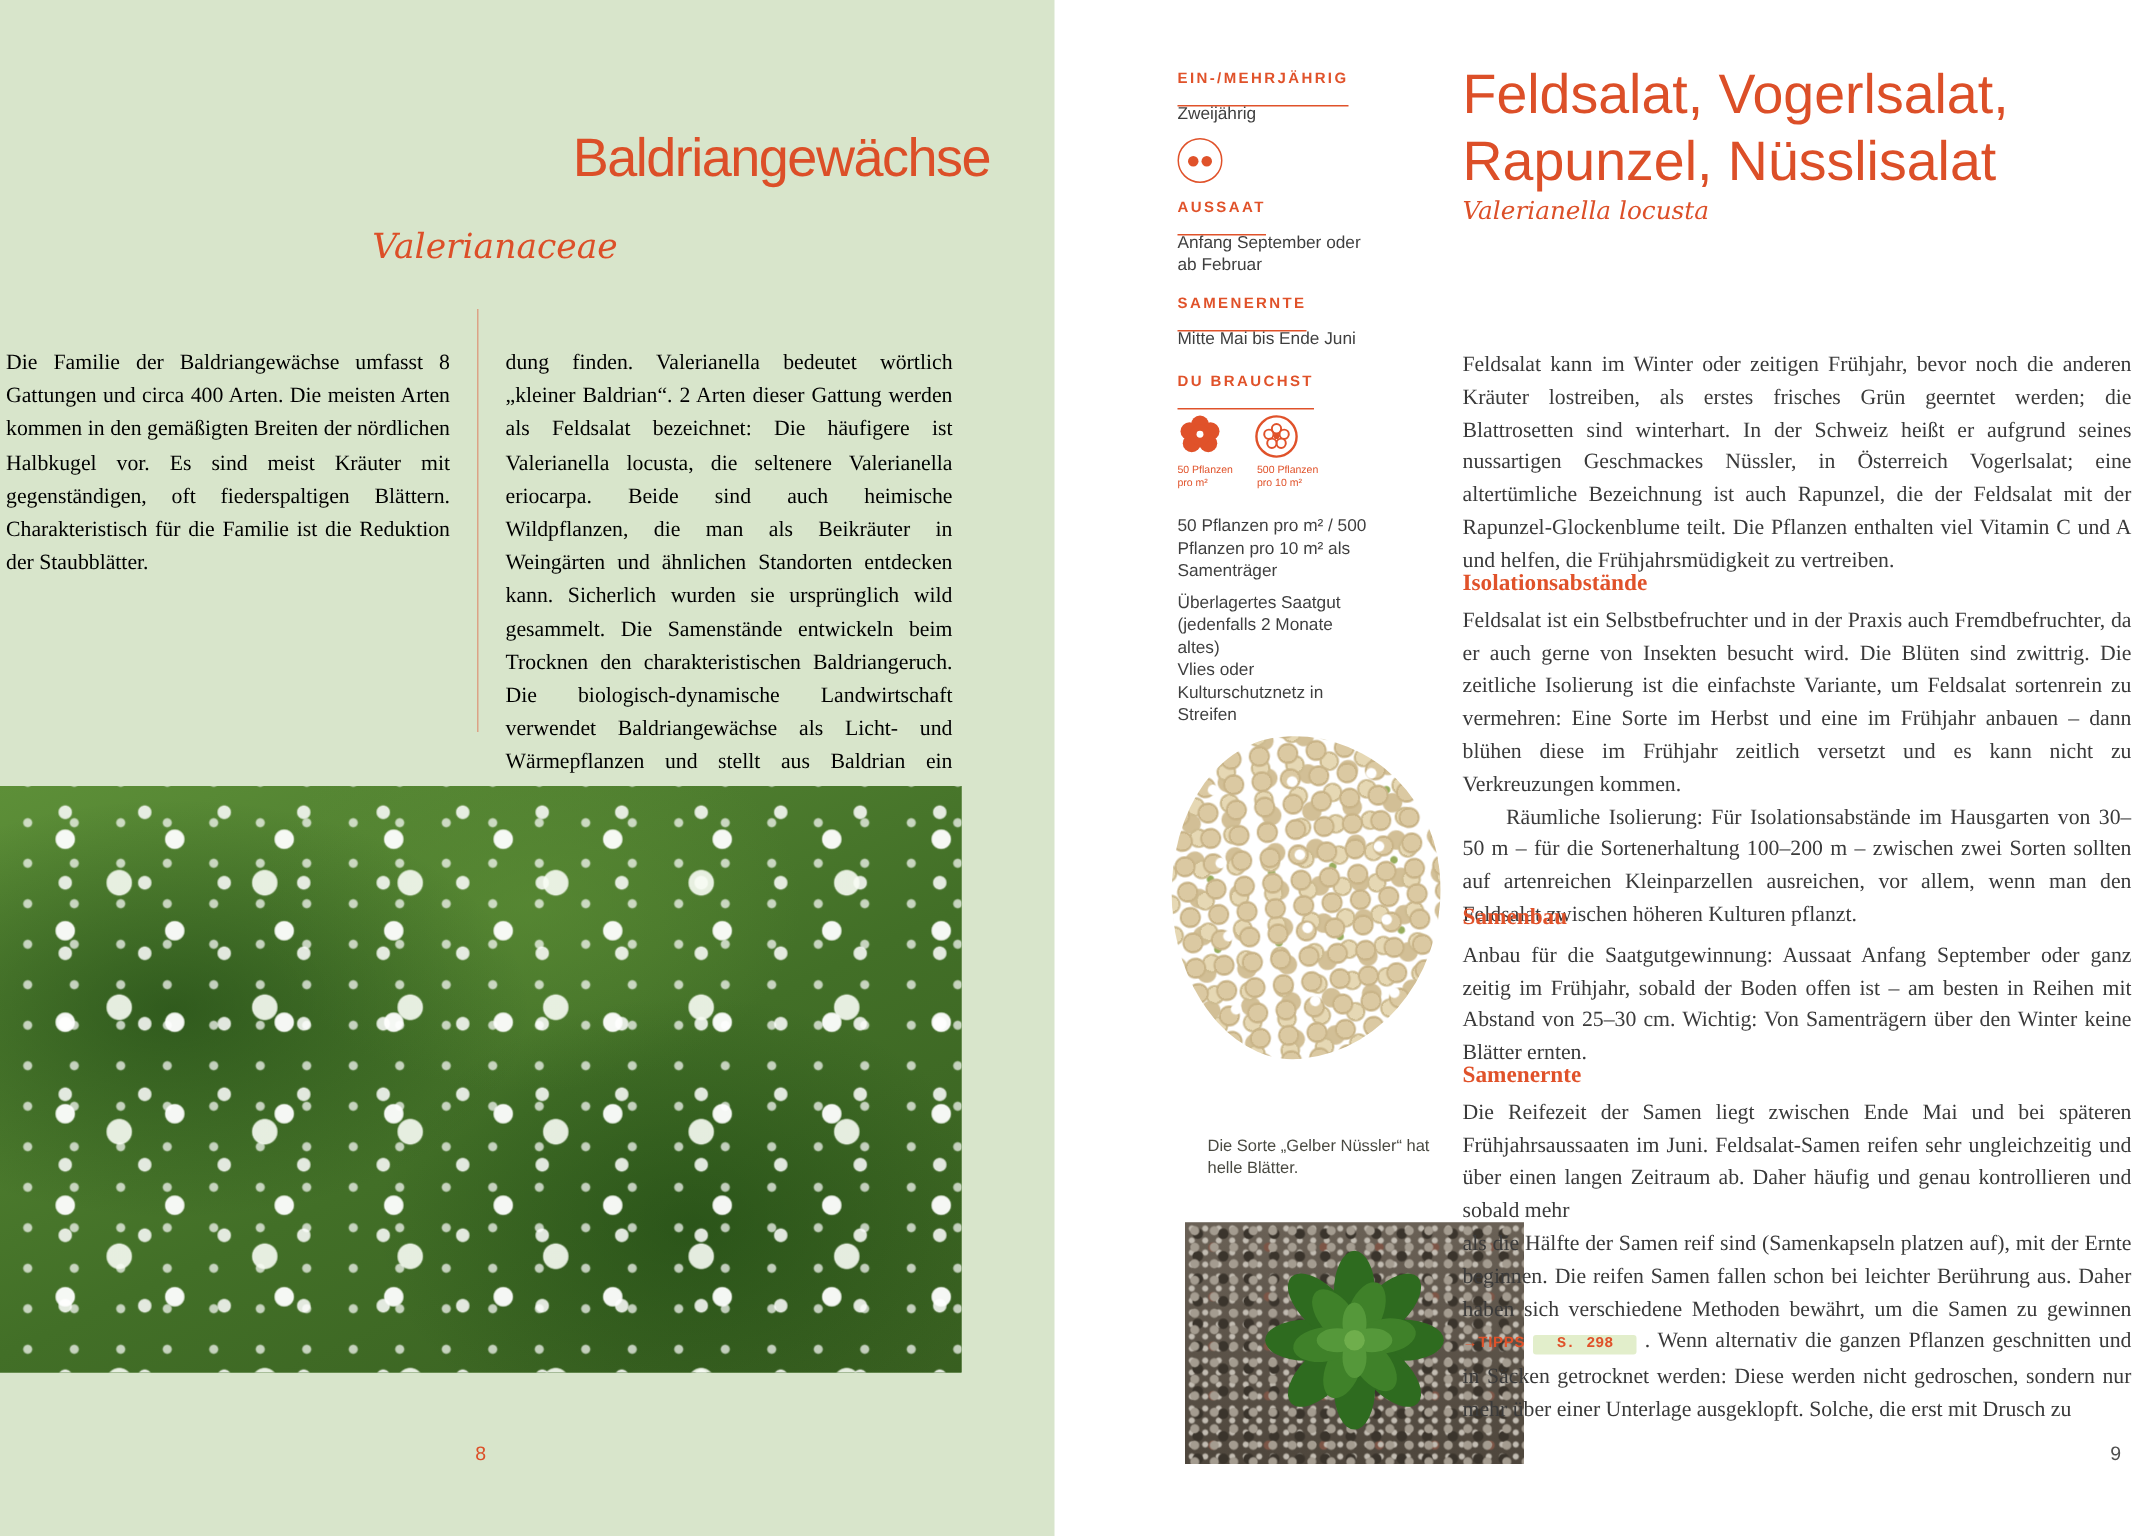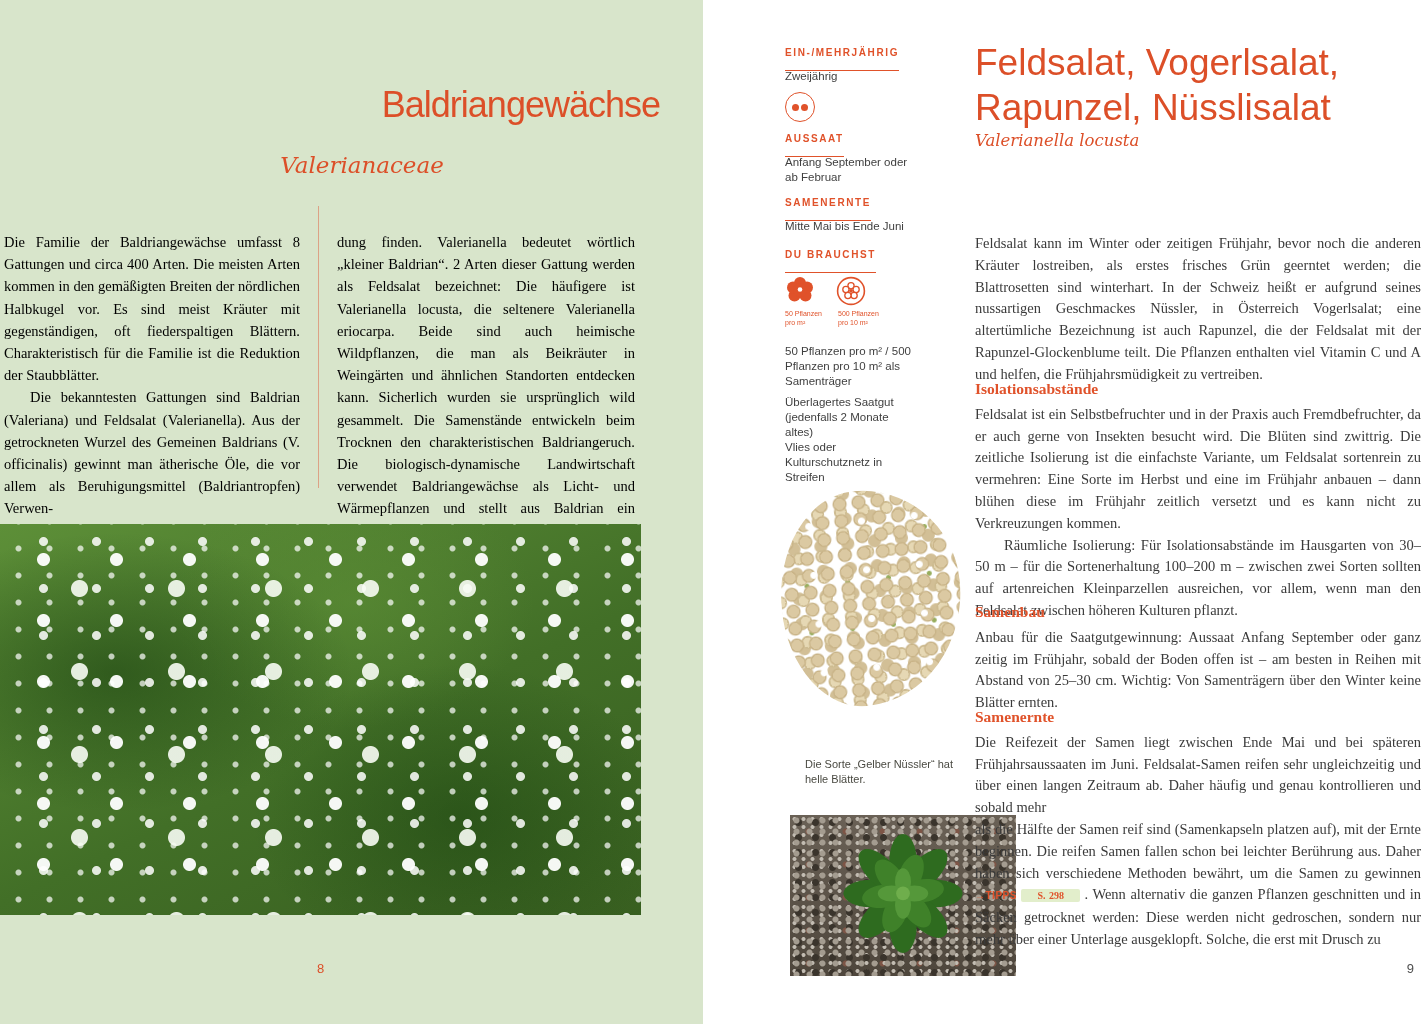--- a/index.html
+++ b/index.html
@@ -5,21 +5,21 @@
   html,body{margin:0;padding:0;}
   body{
     width:1421px;height:1024px;position:relative;overflow:hidden;
     background:#ffffff;font-family:"Liberation Sans",sans-serif;
   }
   
   .page-left{position:absolute;left:0;top:0;width:703px;height:1024px;background:#d8e5cb;}
   .bg-title{position:absolute;left:0;top:84px;width:660px;text-align:right;
     font-size:36px;letter-spacing:-1px;color:#dc4f28;font-weight:400;}
   .bg-subtitle{position:absolute;left:0;top:152px;width:660px;text-align:center;
-    font-family:"DejaVu Serif",serif;font-style:italic;font-size:23px;color:#dc4f28;margin-left:32px;}
+    font-family:"DejaVu Serif",serif;font-style:italic;font-size:23px;color:#dc4f28;}
   .lcol{position:absolute;top:231px;font-family:"Liberation Serif",serif;font-size:14.5px;
     line-height:22.2px;color:#000000;text-align:justify;}
   .lcol p{margin:0;}
   .lcol p.indent{text-indent:1.8em;}
   .col1{left:4px;width:296px;}
   .col2{left:337px;width:298px;}
   .col-divider{position:absolute;left:318px;top:206px;width:1px;height:282px;background:#dcA286;}
   .caption-left{position:absolute;left:0;top:499px;width:641px;text-align:center;
     font-size:11.5px;color:#55554a;}
   
@@ -79,35 +79,34 @@
   .mtext{font-family:"Liberation Serif",serif;font-size:14.5px;line-height:21.8px;
     color:#3a3a3a;text-align:justify;}
   .mtext p{margin:0;}
   .msec{position:absolute;left:975px;width:446px;}
   .msec h2{margin:0 0 4px 0;font-family:"Liberation Serif",serif;font-size:15.5px;
     font-weight:bold;color:#e0522a;}
   .p-indent{text-indent:2em;}
   .wrap-indent{margin-left:72px;}
   .tip-label{font-family:"Liberation Sans",sans-serif;font-size:10px;font-weight:bold;
     color:#e0522a;letter-spacing:.5px;}
-  .tip-page{font-family:Liberation Serif, serif;font-size:10px;font-weight:bold;
+  .tip-page{font-family:Liberation Mono, monospace;font-size:10px;font-weight:bold;
     color:#e0522a;background:#e2eecb;padding:1px 16px;border-radius:2px;}
   .pageno-right{position:absolute;left:1390px;top:961px;width:24px;text-align:right;
     font-size:13px;color:#4f4f4f;}
 </style>
 </head>
 <body>
 
 <div class="page-left">
   <div class="bg-title">Baldriangewächse</div>
   <div class="bg-subtitle">Valerianaceae</div>
 
   <div class="lcol col1">
     <p>Die Familie der Baldriangewächse umfasst 8 Gattungen und circa 400 Arten. Die meisten Arten kommen in den gemäßigten Breiten der nördlichen Halbkugel vor. Es sind meist Kräuter mit gegenständigen, oft fiederspaltigen Blättern. Charakteristisch für die Familie ist die Reduktion der Staubblätter.</p>
-    <p class="indent">Die bekanntesten Gattungen sind Baldrian (Valeriana) und Feldsalat (Valerianella). Aus der getrockneten Wurzel des Gemeinen Baldrians (V. officinalis) gewinnt man ätherische Öle, die vor allem als Beruhigungsmittel (Baldriantropfen) Verwen-</p>
   </div>
   <div class="col-divider"></div>
   <div class="lcol col2">
     <p>dung finden. Valerianella bedeutet wörtlich „kleiner Baldrian“. 2 Arten dieser Gattung werden als Feldsalat bezeichnet: Die häufigere ist Valerianella locusta, die seltenere Valerianella eriocarpa. Beide sind auch heimische Wildpflanzen, die man als Beikräuter in Weingärten und ähnlichen Standorten entdecken kann. Sicherlich wurden sie ursprünglich wild gesammelt. Die Samenstände entwickeln beim Trocknen den charakteristischen Baldriangeruch. Die biologisch-dynamische Landwirtschaft verwendet Baldriangewächse als Licht- und Wärmepflanzen und stellt aus Baldrian ein Präparat her.</p>
   </div>
 
   <div class="photo-left"></div>
   <div class="pageno-left">8</div>
 </div>
 

